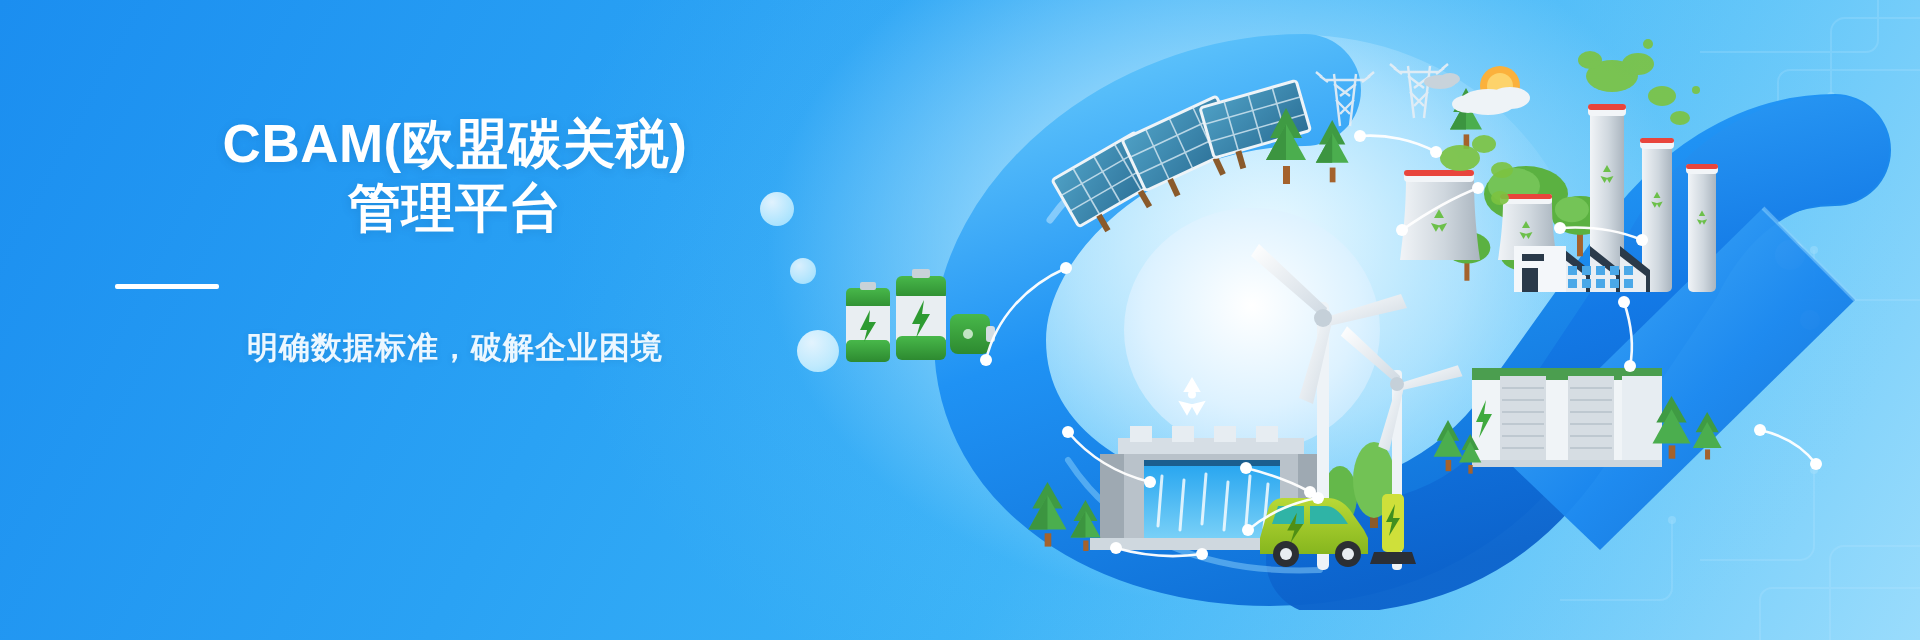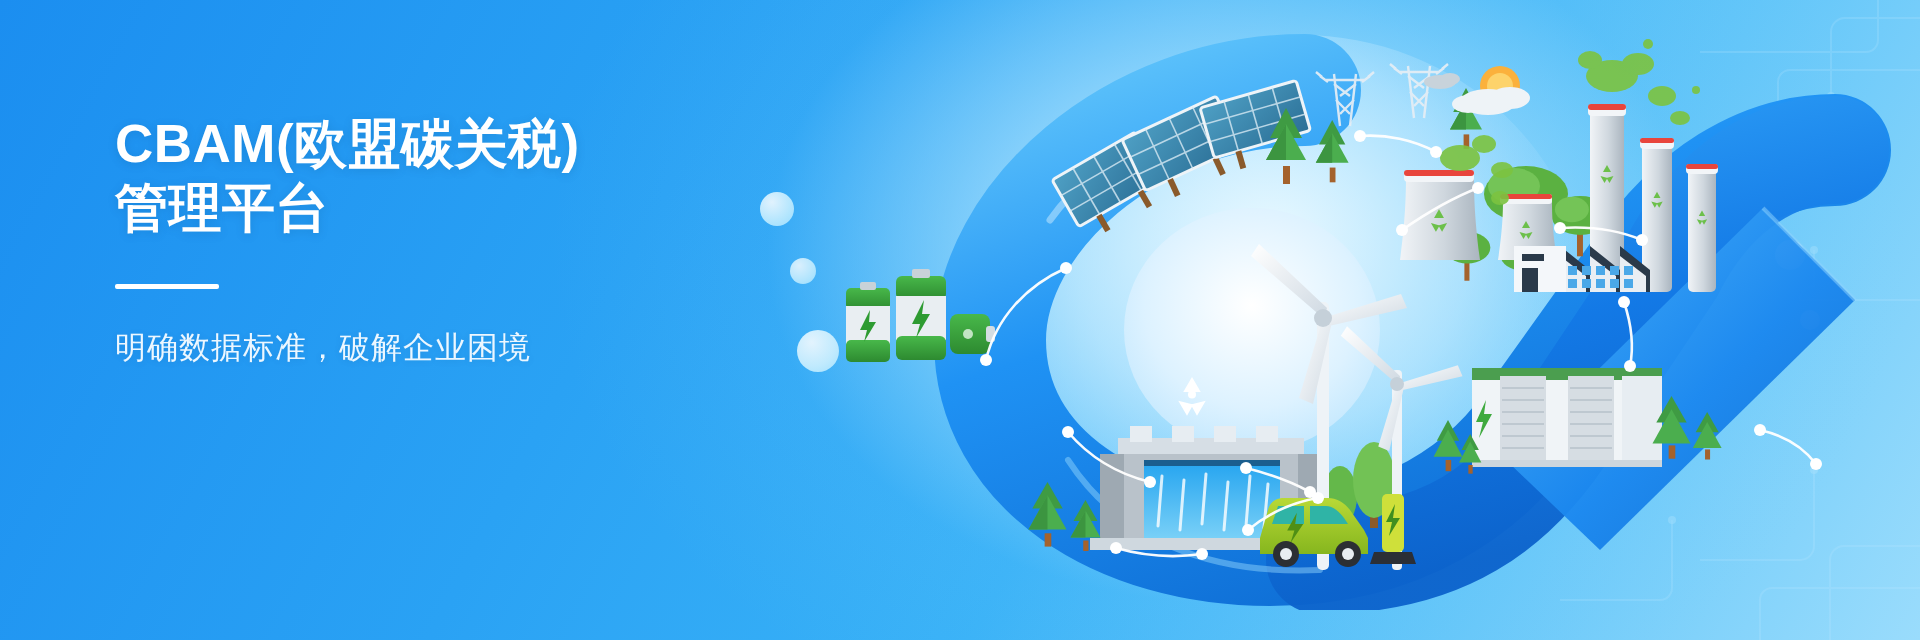--- a/index.html
+++ b/index.html
@@ -10,30 +10,30 @@
   }
   .banner {
     position:relative; width:1920px; height:640px; overflow:hidden;
     background:
       radial-gradient(ellipse 680px 520px at 1230px 250px, rgba(226,246,255,0.95) 0%, rgba(190,233,255,0.55) 38%, rgba(120,200,250,0.10) 68%, rgba(120,200,250,0) 100%),
       linear-gradient(118deg,#1b8ef0 0%,#2aa2f4 34%,#39b2f7 58%,#63c6f9 78%,#9adcfc 100%);
   }
   
   .traces { position:absolute; inset:0; opacity:.40; }
   
-  .text-block { position:absolute; left:115px; top:112px; width:680px; }
+  .text-block { position:absolute; left:115px; top:112px; width:680px;text-align:center; }
   .title {
     color:#ffffff; font-size:53px; line-height:64px; font-weight:bold;
     letter-spacing:.5px; text-shadow:0 2px 10px rgba(8,70,130,.18);
     white-space:pre-line;
   }
   .divider { margin-top:44px; width:104px; height:5px; background:#ffffff; border-radius:2px; }
   .subtitle {
     margin-top:38px; color:#ecf7ff; font-size:31px; line-height:42px;
-    letter-spacing:1px; font-weight:400; text-shadow:0 1px 6px rgba(8,70,130,.14);
+    letter-spacing:1px; font-weight:700; text-shadow:0 1px 6px rgba(8,70,130,.14);
   }
   
   .bubble { position:absolute; border-radius:50%; }
   
   .illus { position:absolute; left:800px; top:30px; width:1110px; height:580px; }
   .illus svg { display:block; width:100%; height:100%; }
 </style>
 </head>
 <body>
 

